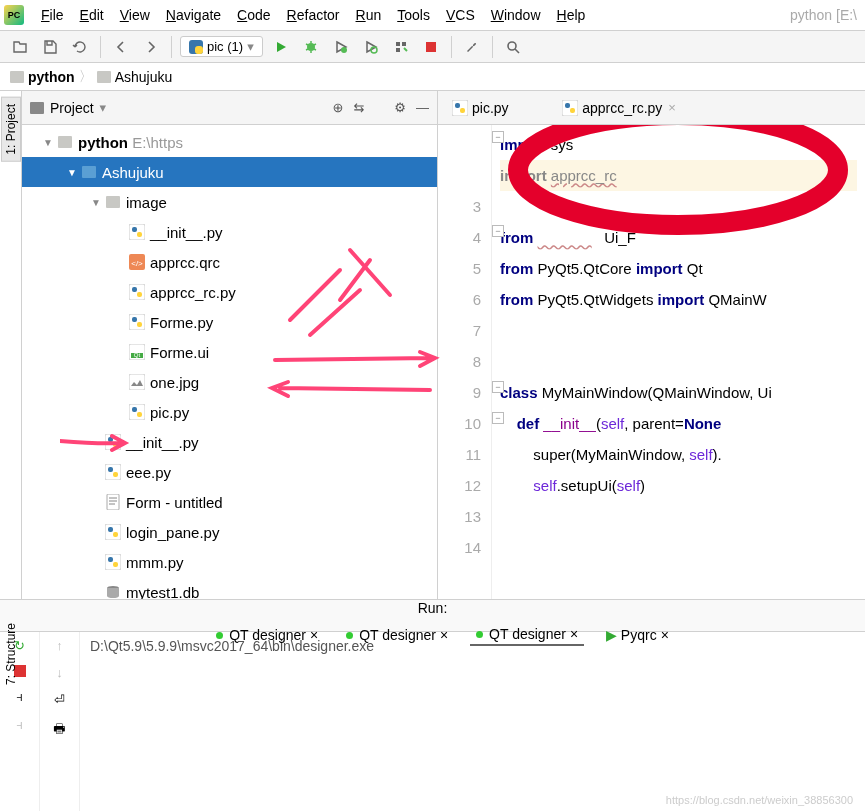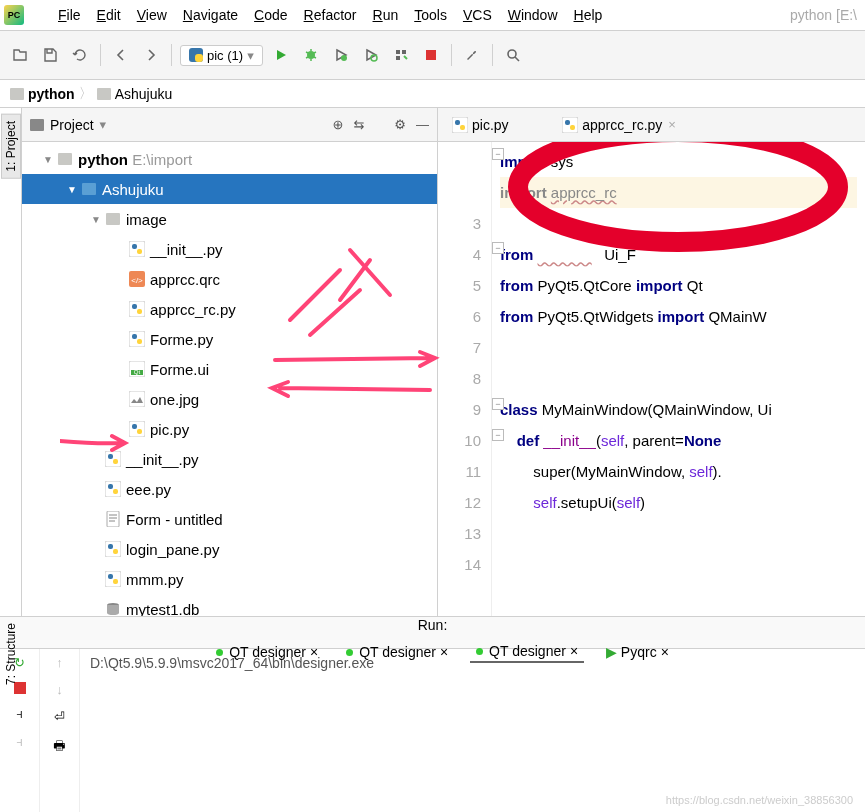--- a/index.html
+++ b/index.html
@@ -1,26 +1,26 @@
 <!DOCTYPE html>
 <html><head>
 <meta charset="utf-8">
 <style>
   * { box-sizing: border-box; margin: 0; padding: 0; font-family: "Segoe UI", Arial, sans-serif; }
   body { width: 865px; height: 812px; background: #fff; overflow: hidden; position: relative; font-size: 13px; color: #000; }
   
   
-  .menubar { display: flex; align-items: center; height: 30px; padding: 0 4px; gap: 28px; }
+  .menubar { display: flex; align-items: center; height: 30px; padding: 0 4px; gap: 11px; }
   .logo { width: 20px; height: 20px; background: linear-gradient(135deg, #fcd34d, #10b981); border-radius: 3px; display: flex; align-items: center; justify-content: center; font-size: 9px; font-weight: bold; color: #000; }
   .menu-item { font-size: 14px; cursor: pointer; padding: 2px 6px; }
   .menu-item u { text-decoration: underline; }
   .title-right { margin-left: auto; color: #aaa; font-size: 14px; padding-right: 4px; }
   
   
-  .toolbar { display: flex; align-items: center; height: 50px; padding: 0 8px; gap: 6px; border-top: 1px solid #d0d0d0; border-bottom: 1px solid #d0d0d0; background: #f5f5f5; }
+  .toolbar { display: flex; align-items: center; height: 33px; padding: 0 8px; gap: 6px; border-top: 1px solid #d0d0d0; border-bottom: 1px solid #d0d0d0; background: #f5f5f5; }
   .toolbar .sep { width: 1px; height: 22px; background: #d0d0d0; margin: 0 2px; }
   .tb-btn { width: 24px; height: 24px; display: flex; align-items: center; justify-content: center; cursor: pointer; color: #555; }
   .run-config { display: flex; align-items: center; border: 1px solid #ccc; border-radius: 3px; padding: 2px 8px; gap: 4px; background: #fff; }
   .py-ico { width: 14px; height: 14px; display: inline-flex; }
   
   
   .breadcrumb { display: flex; align-items: center; height: 28px; padding: 0 10px; gap: 4px; font-size: 14px; border-bottom: 1px solid #d0d0d0; }
   .folder-ico { width: 14px; height: 12px; background: #c8c8c4; border-radius: 1px; display: inline-block; }
   
   
@@ -220,21 +220,21 @@
         <span>—</span>
       </div>
     </div>
     <div class="tree" id="tree">
         <div class="tree-row">
           <span class="tree-indent" style="width:18px"></span>
           <span class="tree-arrow">▼</span>
           <span class="tree-icon">
             <span class="folder-ico"></span>
           </span>
-          <span class="tree-label"><span class="bold">python</span> <span class="dim">E:\import</span></span>
+          <span class="tree-label"><span class="bold">python</span> <span class="dim">E:\https</span></span>
         </div>
         <div class="tree-row selected">
           <span class="tree-indent" style="width:42px"></span>
           <span class="tree-arrow">▼</span>
           <span class="tree-icon">
             <span class="folder-ico" style="background:#5a9fd4"></span>
           </span>
           <span class="tree-label">Ashujuku</span>
         </div>
         <div class="tree-row">

